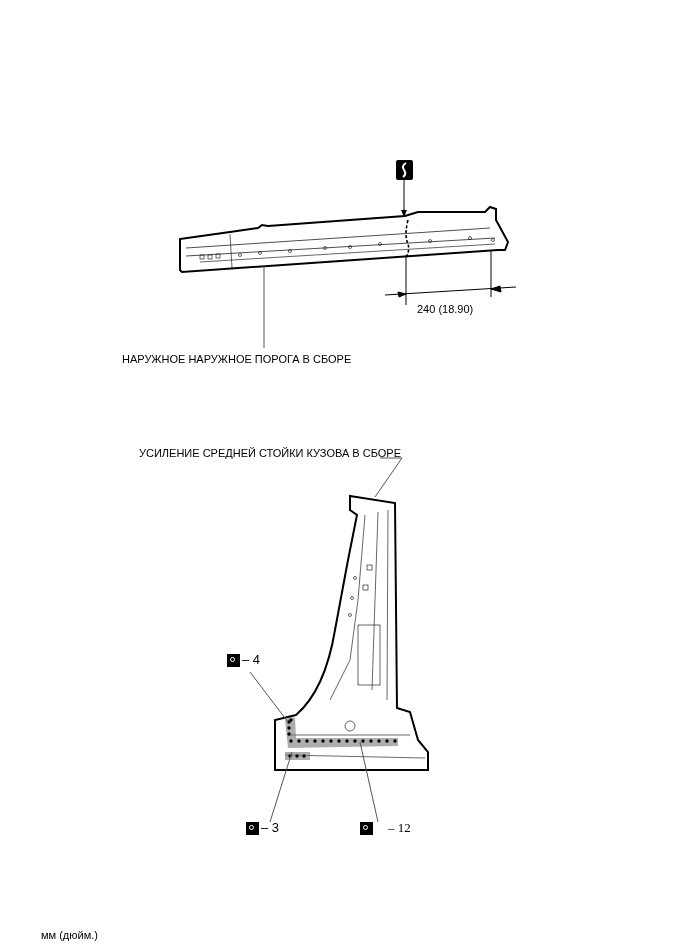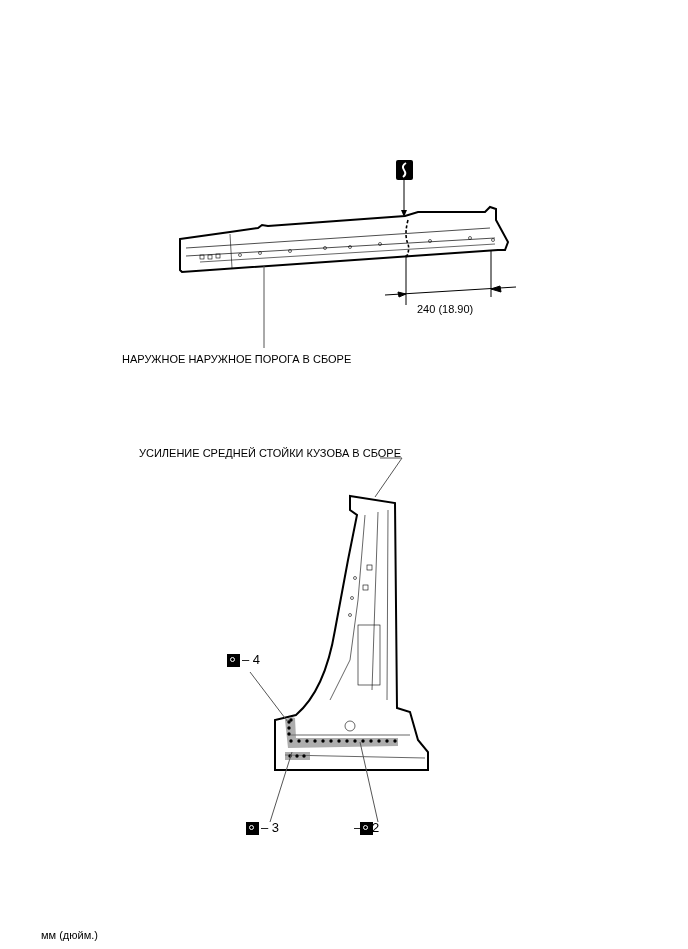--- a/index.html
+++ b/index.html
@@ -119,16 +119,16 @@
 <div>
   <div class="sym" style="left:227px;top:654px;"></div>
   <div class="callnum" style="left:242px;top:652px;">– 4</div>
 </div>
 <div>
   <div class="sym" style="left:246px;top:822px;"></div>
   <div class="callnum" style="left:261px;top:820px;">– 3</div>
 </div>
 <div>
   <div class="sym" style="left:360px;top:822px;"></div>
-  <div class="callnum" style="left:354px;top:820px;">– 12</div>
+  <div class="callnum" style="left:388px;top:820px;font-family:Liberation Serif, serif;">– 12</div>
 </div>
 
 <div class="lbl" style="left:41px;top:929px;">мм (дюйм.)</div>
 
 </body></html>

